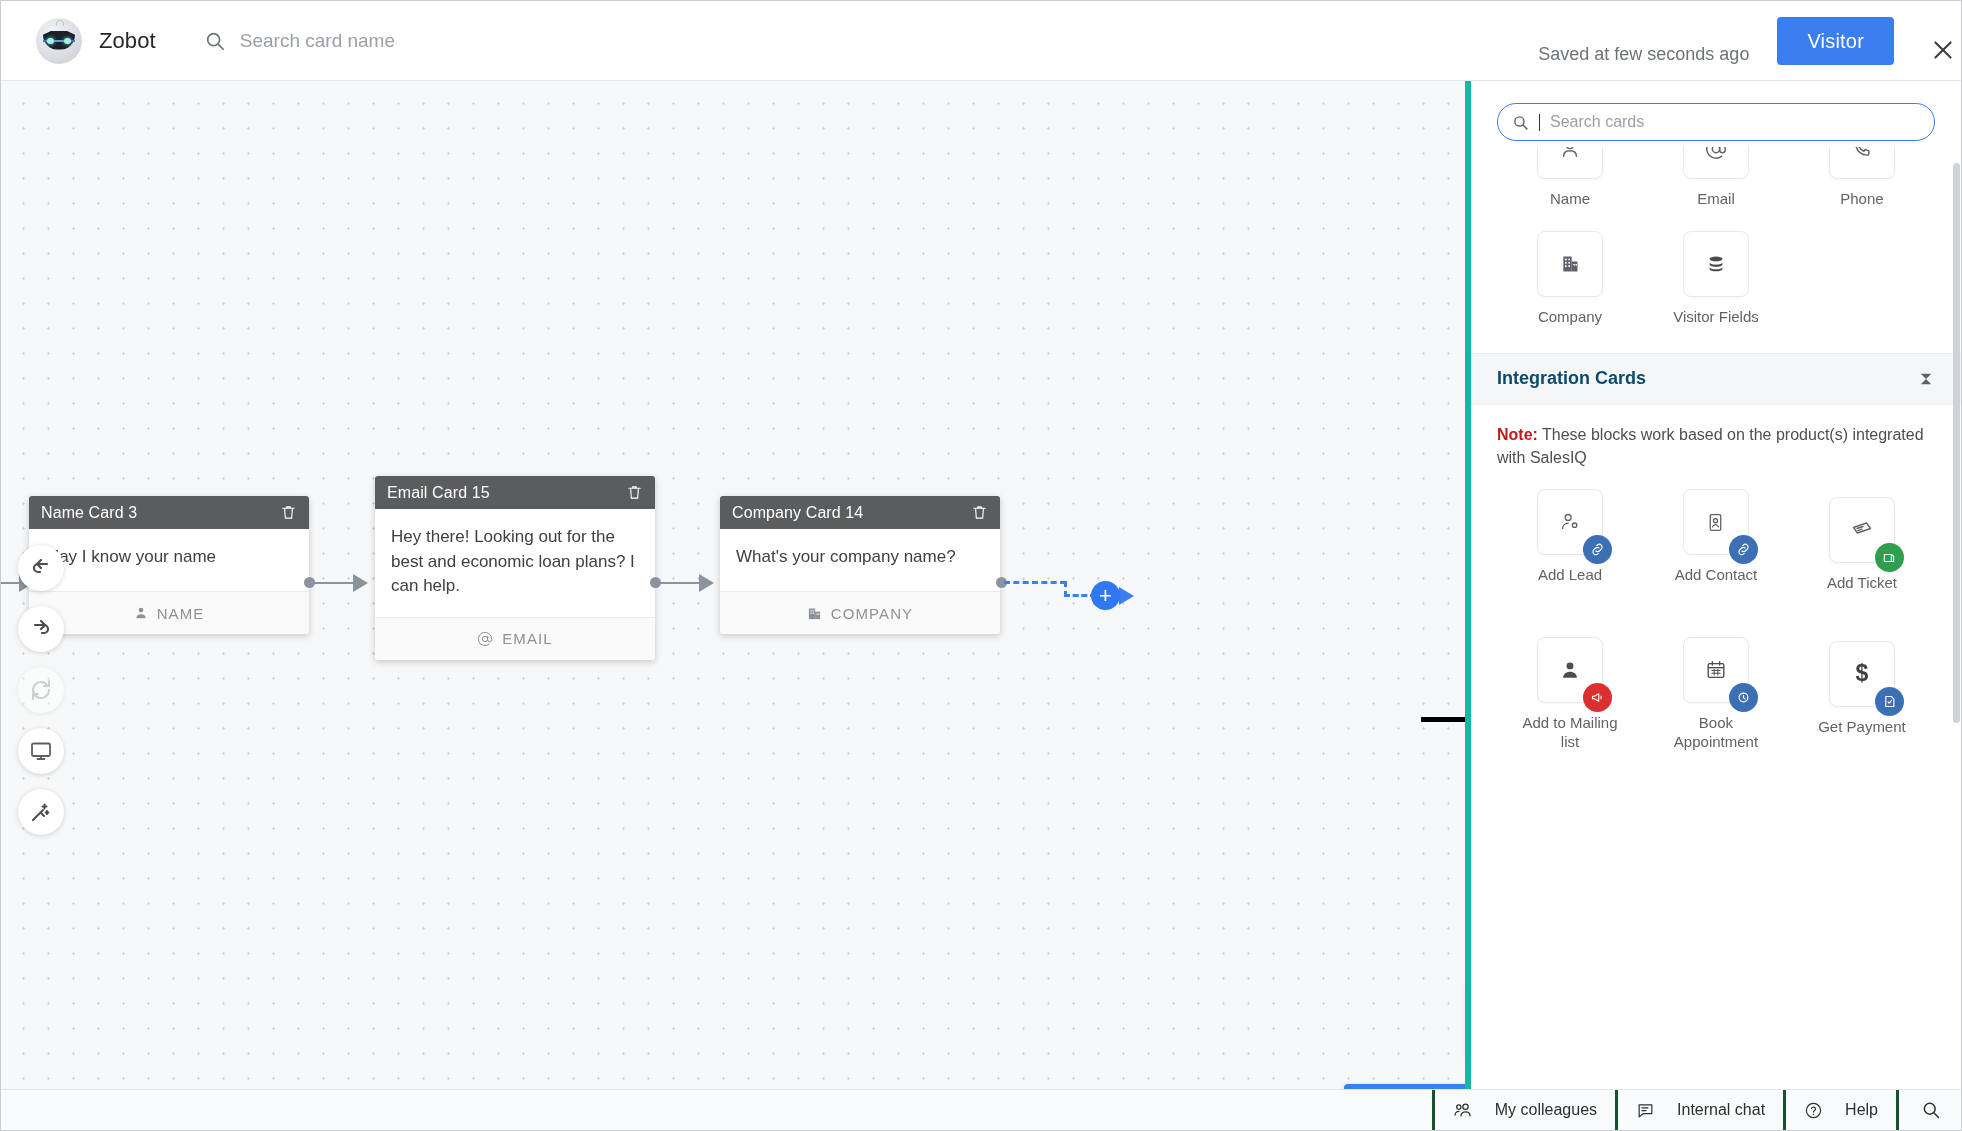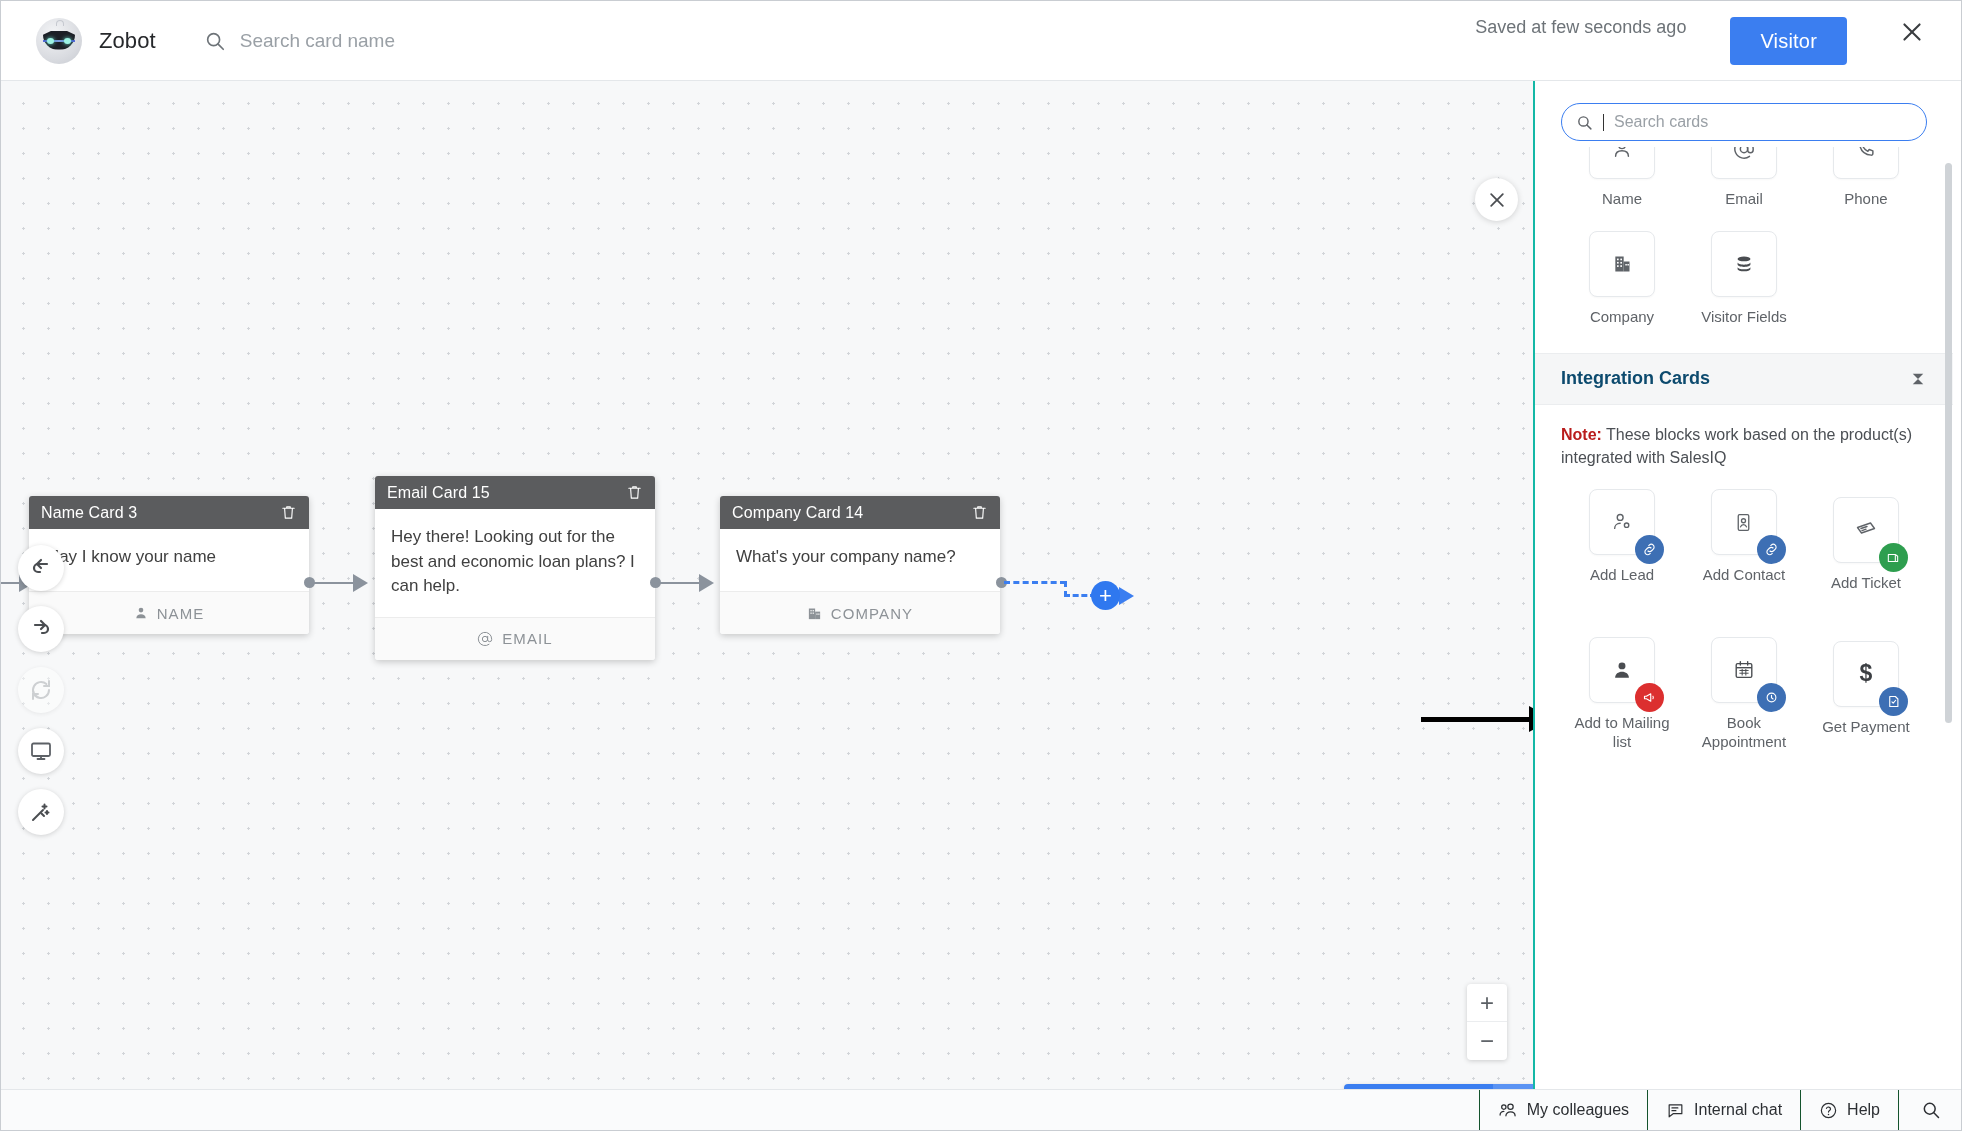--- a/index.html
+++ b/index.html
@@ -62,22 +62,22 @@
     letter-spacing: .1px;
   }
   .header-search {
     margin-left: 48px; display: flex; align-items: center; gap: 14px;
   }
   .header-search .sicon { display:flex; }
   .header-search .sph {
     font-size: 19px; color: #9aa0a6;
   }
   .header-right {
-    margin-left: auto; display: flex; align-items: flex-start; gap: 16px;
-    padding-right: 36px;
+    margin-left: auto; display: flex; align-items: flex-end; gap: 0;
+    padding-right: 5px;
   }
   .saved-text { font-size: 18px; color: #6d7378; margin-right: 28px; }
   .publish-btn {
     background: #3b7ef0; color: #ffffff; font-size: 20px;
     border: none; border-radius: 4px;
     padding: 0 30px; height: 48px; line-height: 48px;
     cursor: pointer; letter-spacing: .2px;
   }
   .header-close {
     margin-left: 34px; width: 30px; height: 30px;
@@ -189,24 +189,24 @@
   .anno-arrow { position:absolute; left: 1420px; top: 628px; width: 140px; height: 20px; }
   .anno-arrow .shaft { position:absolute; left:0; top: 8px; width: 118px; height: 5px; background:#000; }
   .anno-arrow .head {
     position:absolute; left: 108px; top: -3px; width:0; height:0;
     border-top: 13px solid transparent; border-bottom: 13px solid transparent;
     border-left: 24px solid #000;
   }
 
   
   .panel {
-    position: absolute; top: 80px; right: 8px;
-    width: 420px; height: 1051px;
+    position: absolute; top: 80px; right: 0;
+    width: 496px; height: 1051px;
     background: #ffffff;
-    border-left: 2px solid #14b8a6;
+    border-left: 6px solid #14b8a6;
     overflow: hidden;
   }
   .panel-search-wrap { padding: 22px 26px 6px 26px; }
   .panel-search {
     display:flex; align-items:center; gap:10px;
     height: 38px; border: 1.6px solid #3b7ef0; border-radius: 19px;
     padding: 0 14px; background:#fff;
   }
   .panel-search .caret {
     width:1px; height:17px; background:#333; display:inline-block;
@@ -260,23 +260,23 @@
     background: #cfd3d7; border-radius: 4px;
   }
 
   
   .footer {
     position:absolute; left: 0; bottom: 0; width: 1962px; height: 41px;
     background:#fafbfc; border-top:1px solid #e4e7ea;
     display:flex; align-items:center; justify-content:flex-end;
   }
   .foot-item {
-    display:flex; align-items:center; gap:9px; height: 41px;
+    display:flex; align-items:center; gap:22px; height: 41px;
     padding: 0 18px; font-size: 16px; color:#2c2f33; cursor:pointer;
-    border-left: 1px solid #14532d;
+    border-left: 3px solid #14532d;
   }
   .foot-item:last-child { padding: 0 22px; border-right: none; }
   svg { display:block; }
 </style>
 </head>
 <body>
 
 <div id="app">
 
   <div class="header">

